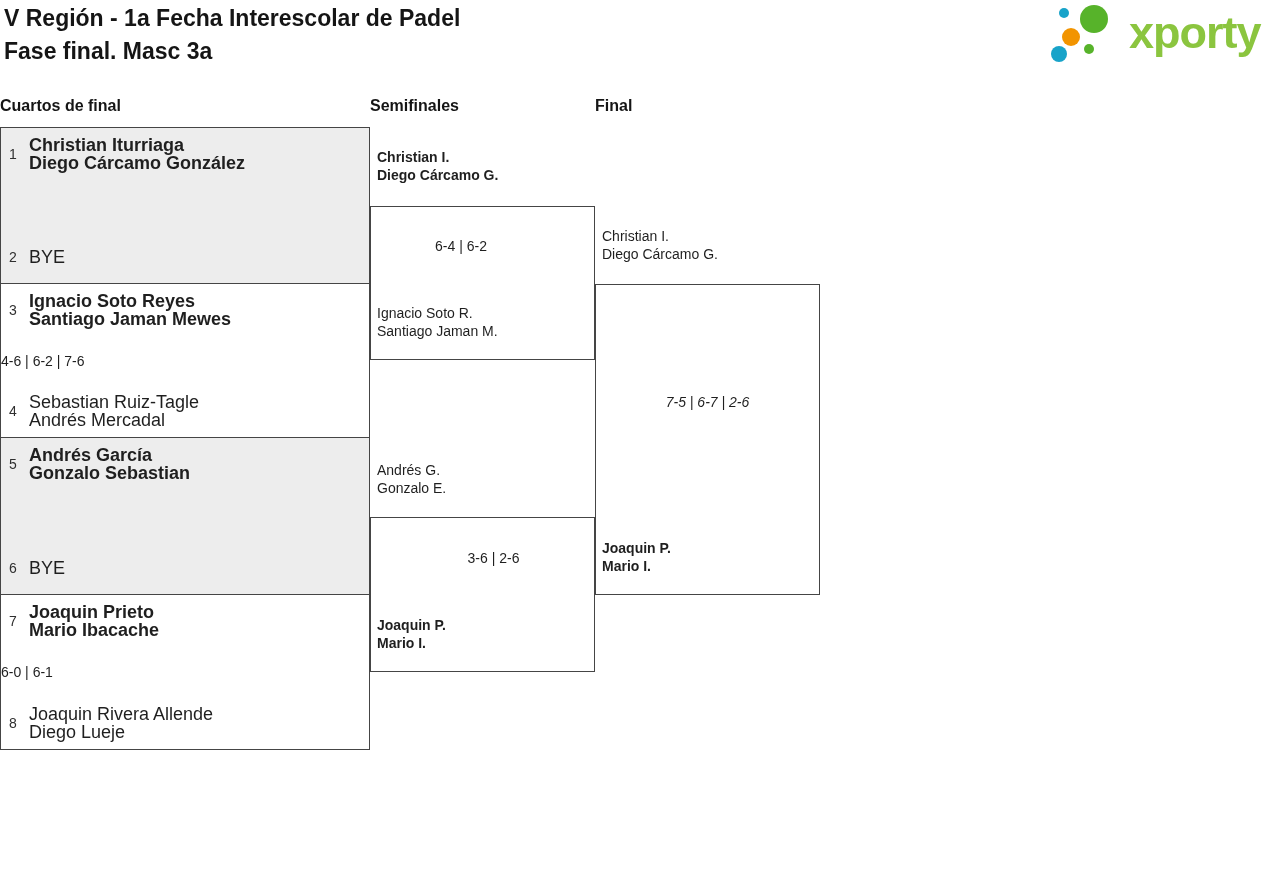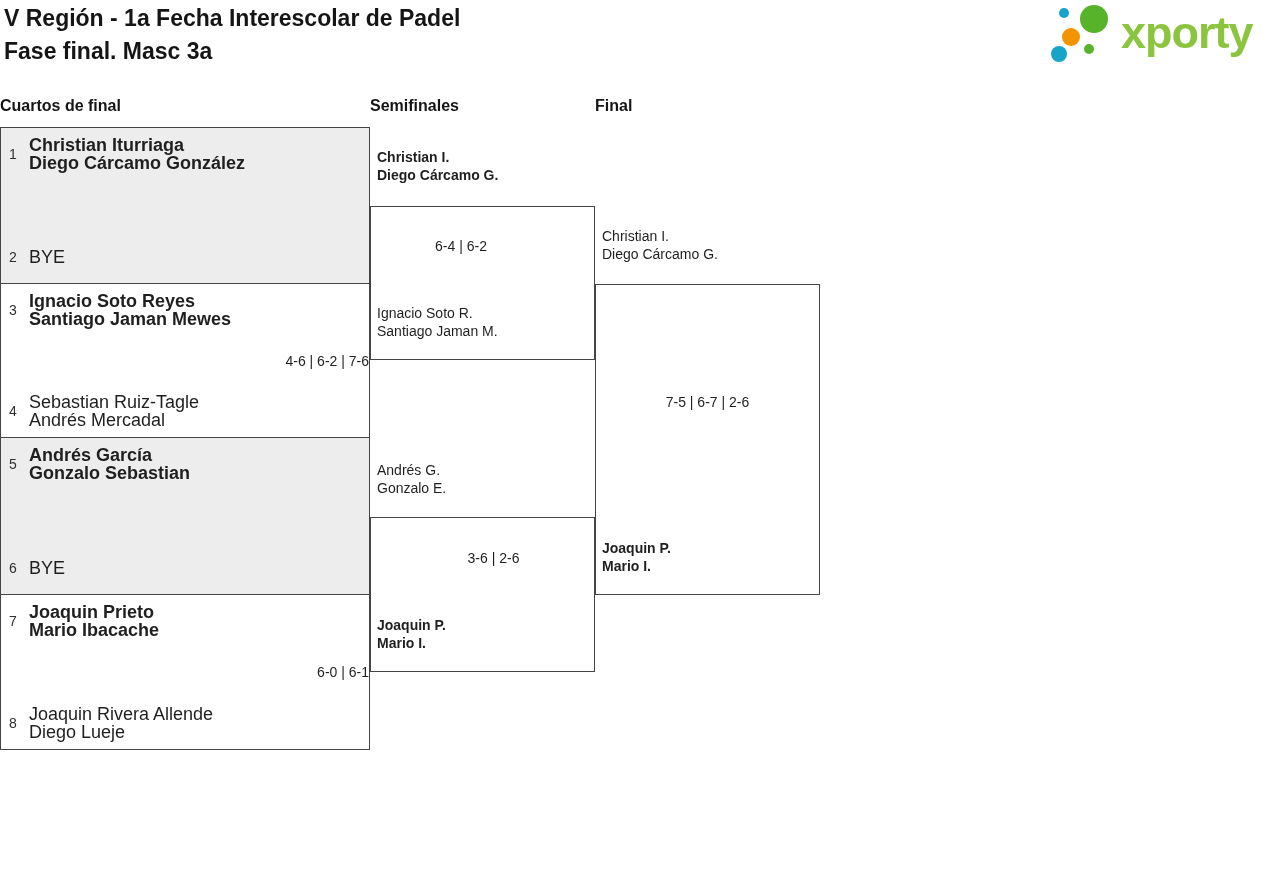--- a/index.html
+++ b/index.html
@@ -8,21 +8,21 @@
     background:#ffffff; font-family:"Liberation Sans", sans-serif; color:#222;border-radius:17px;
   }
 
   
   .title {
     position:absolute; left:4px; top:2px;
     font-size:23px; font-weight:700; line-height:33px; color:#151515;
   }
   .logo {
     position:absolute; left:1050px; top:2px; height:62px;
-    display:flex; align-items:center; gap:9px; text-decoration:none;
+    display:flex; align-items:center; gap:17px; text-decoration:none;
   }
   .logo-text {
     font-size:45px; font-weight:700; letter-spacing:-1px;
     color:#8bc53f; line-height:62px;
   }
 
   
   .round-header {
     position:absolute; top:96px; font-size:16px; font-weight:700;
     color:#151515; text-align:left; line-height:19px;
@@ -41,21 +41,21 @@
   .team-row { position:absolute; left:8px; right:10px; display:flex; align-items:center; }
   .row-top { top:8px; }
   .row-bottom { bottom:8px; min-height:36px; }
   .seed { width:20px; flex:none; font-size:14px; color:#2f2f2f; }
   .names { font-size:18px; line-height:18px; color:#1f1f1f; }
   .names div { white-space:nowrap; }
   .bold { font-weight:700; }
 
   .match-score {
     position:absolute; left:0; right:0; top:50%; transform:translateY(-50%);
-    text-align:right; font-size:14px; color:#1f1f1f;
+    text-align:left; font-size:14px; color:#1f1f1f;
   }
 
   
   .bracket-box {
     position:absolute; border:1px solid #454545; box-sizing:border-box;
     background:transparent;
   }
   .box-sf1 { left:370px; top:206px; width:225px; height:154px; }
   .box-sf2 { left:370px; top:517px; width:225px; height:155px; }
   .box-f   { left:595px; top:284px; width:225px; height:311px; }
@@ -66,21 +66,21 @@
   .p-sf1-top { left:377px; top:148px; }
   .p-sf1-bot { left:377px; top:304px; }
   .p-sf2-top { left:377px; top:461px; }
   .p-sf2-bot { left:377px; top:616px; }
   .p-f-top   { left:602px; top:227px; }
   .p-f-bot   { left:602px; top:539px; }
 
   .score-label { position:absolute; font-size:14px; color:#1f1f1f; text-align:center; }
   .s-sf1 { left:370px; width:182px; top:238px; }
   .s-sf2 { left:370px; width:247px; top:550px; }
-  .s-f   { left:595px; width:225px; top:394px; }
+  .s-f   { left:595px; width:225px; top:394px;font-style:italic; }
 </style>
 </head>
 <body>
 
 <div class="page">
 
   <div class="title">
     <div>V Región - 1a Fecha Interescolar de Padel</div>
     <div>Fase final. Masc 3a</div>
   </div>

